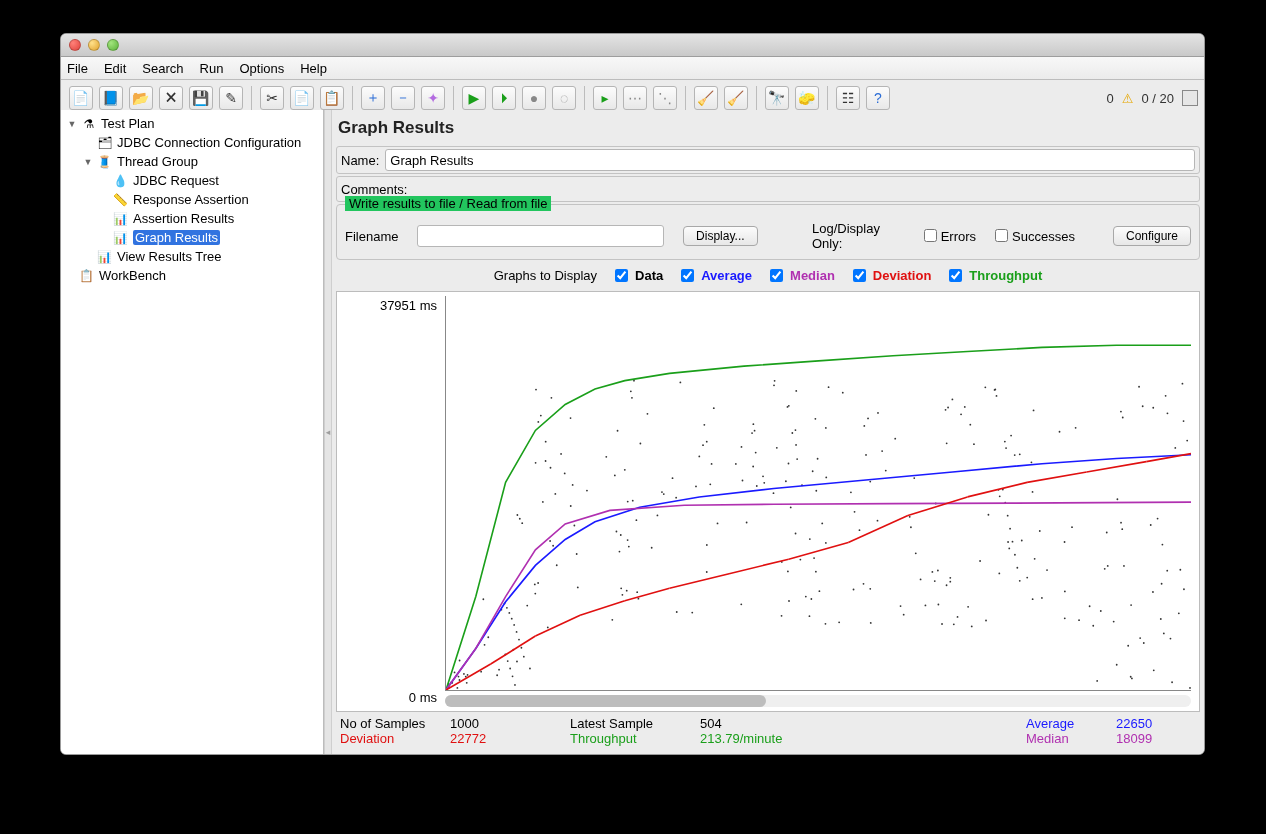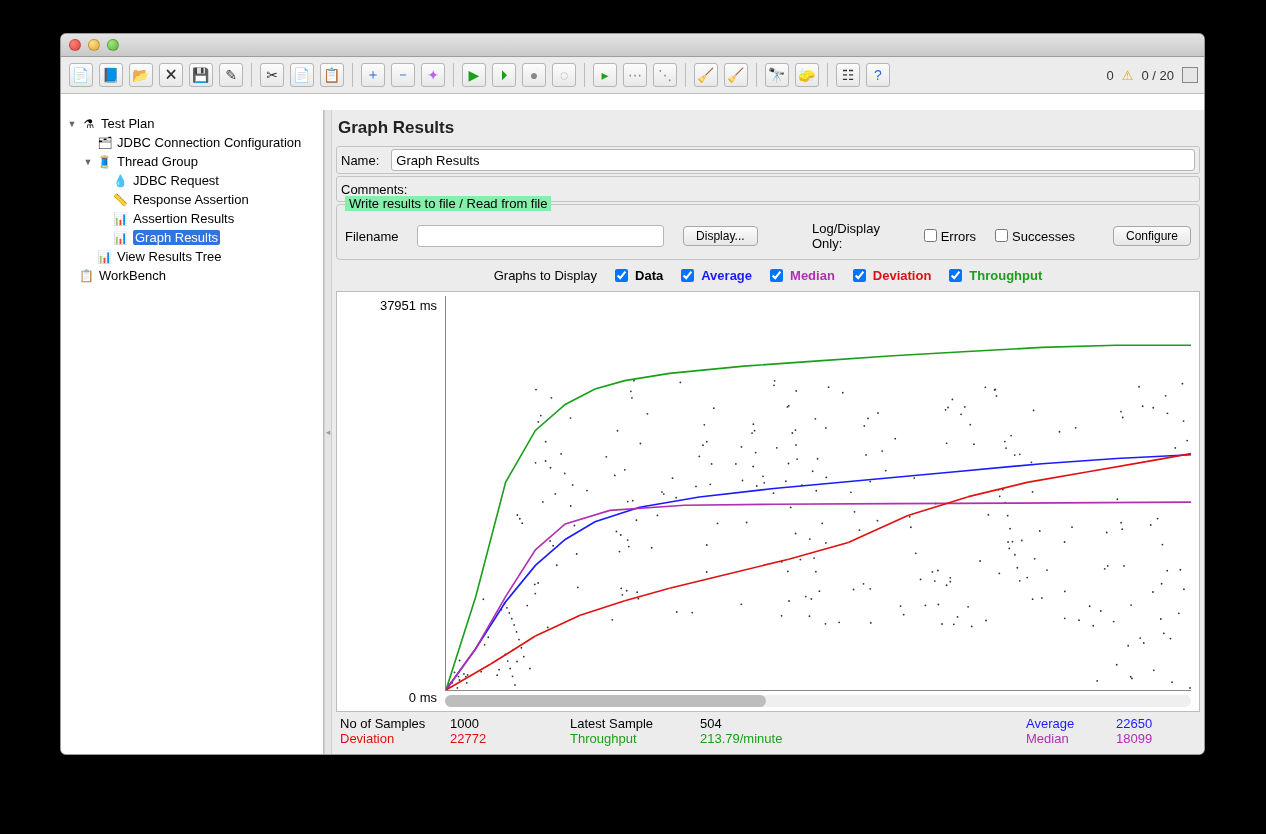--- a/index.html
+++ b/index.html
@@ -158,21 +158,21 @@
   }
   .panel-title {
     font-size: 17px;
     font-weight: bold;
     color: #222;
     padding: 4px 2px 6px 2px;
   }
   .field-row {
     display: flex;
     align-items: center;
-    gap: 12px;
+    gap: 6px;
     border: 1px solid #c3c3c3;
     background: #ededed;
     padding: 2px 4px;
     border-radius: 3px;
   }
   .field-label { font-size: 13px; }
   .field-input {
     flex: 1;
     height: 18px;
     border: 1px solid #b6b6b6;
@@ -195,21 +195,21 @@
   .group-box {
     border: 1px solid #c3c3c3;
     border-radius: 4px;
     padding: 6px 8px 8px 8px;
     position: relative;
     background: #ececec;
   }
   .group-legend {
     position: absolute;
     top: -9px; left: 8px;
-    background: #86efac;
+    background: #22c55e;
     padding: 0 4px;
     font-size: 13px;
   }
   .file-row {
     display: flex;
     align-items: center;
     gap: 19px;
     margin-top: 10px;
   }
   .file-input {
@@ -308,20 +308,28 @@
 <div class="window">
 
   <div class="titlebar">
     <div class="traffic">
       <span class="tr-close"></span>
       <span class="tr-min"></span>
       <span class="tr-max"></span>
     </div>
   </div>
 
+  <div class="menubar">
+    <span>File</span>
+    <span>Edit</span>
+    <span>Search</span>
+    <span>Run</span>
+    <span>Options</span>
+    <span>Help</span>
+  </div>
 
   <div class="toolbar">
     <span class="tb-btn">📄</span>
     <span class="tb-btn">📘</span>
     <span class="tb-btn">📂</span>
     <span class="tb-btn">🗙</span>
     <span class="tb-btn">💾</span>
     <span class="tb-btn">✎</span>
     <span class="tb-sep"></span>
     <span class="tb-btn">✂</span>

